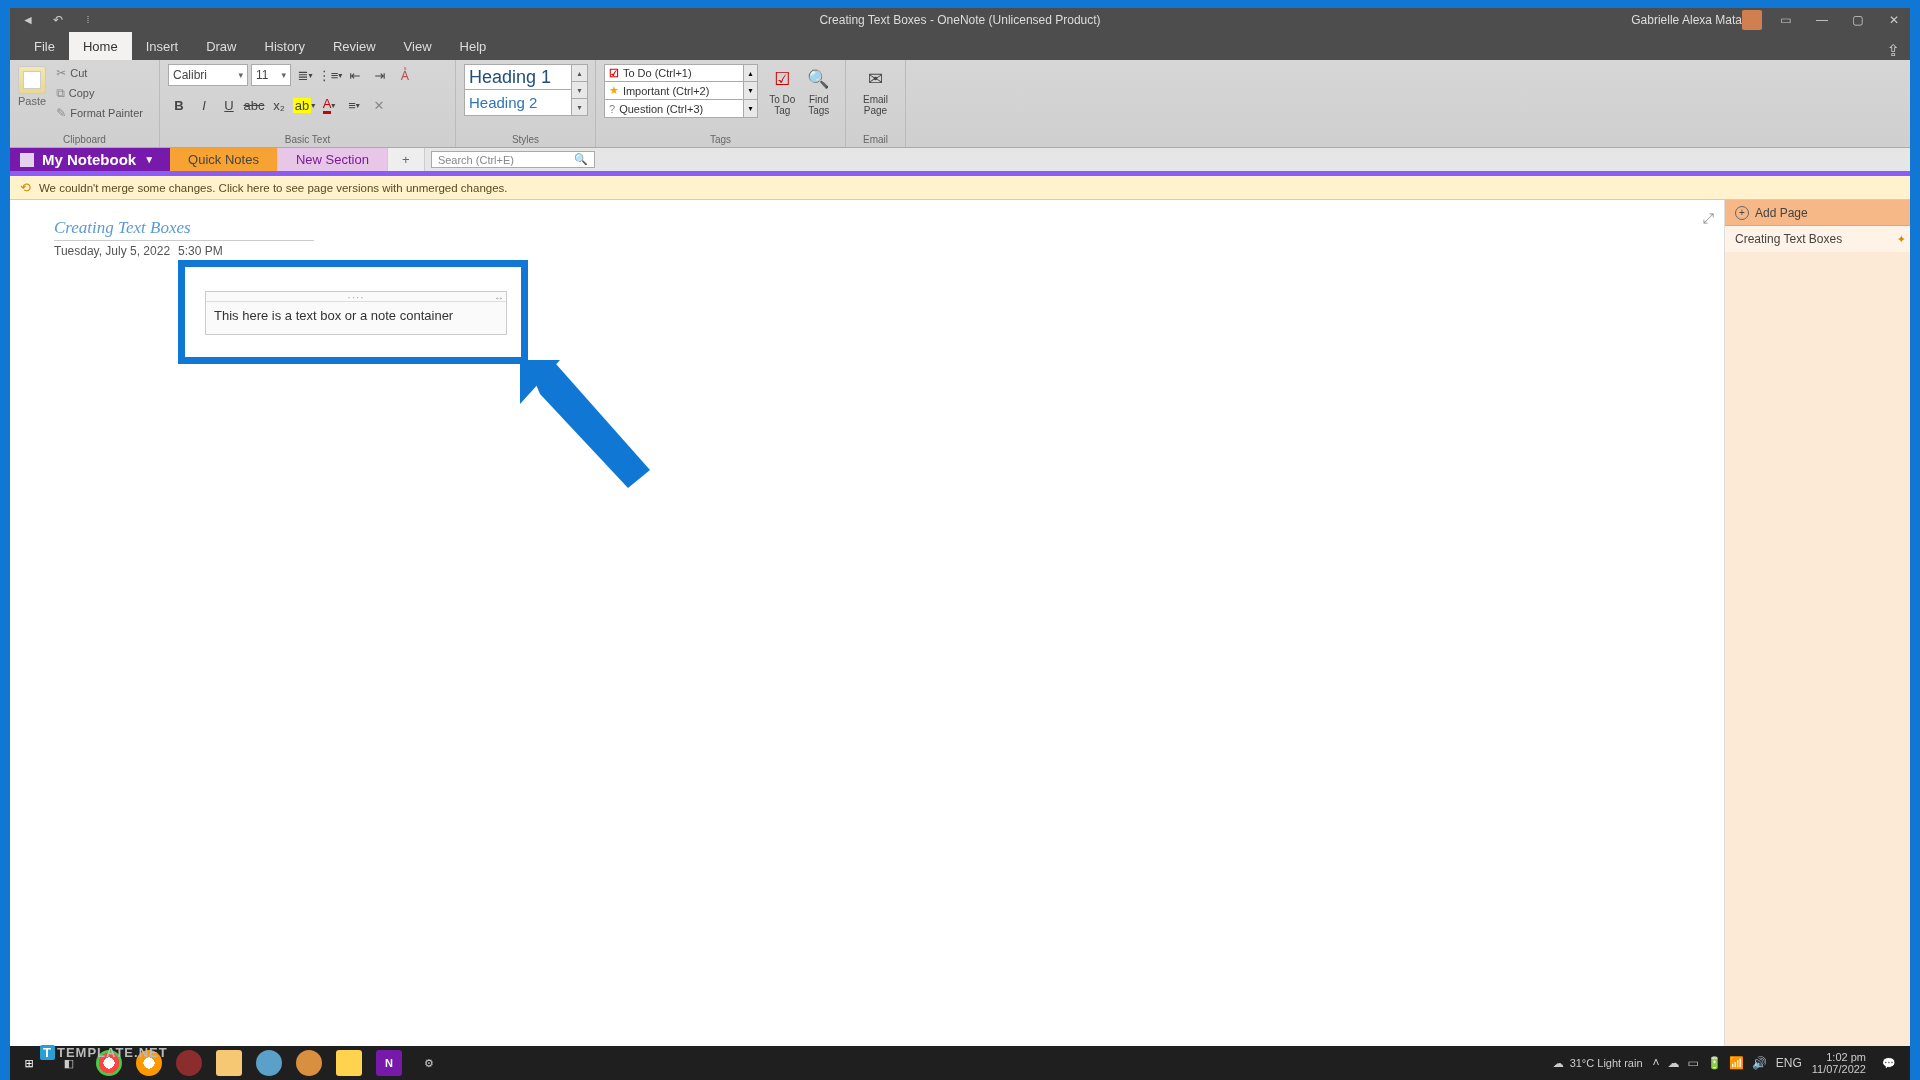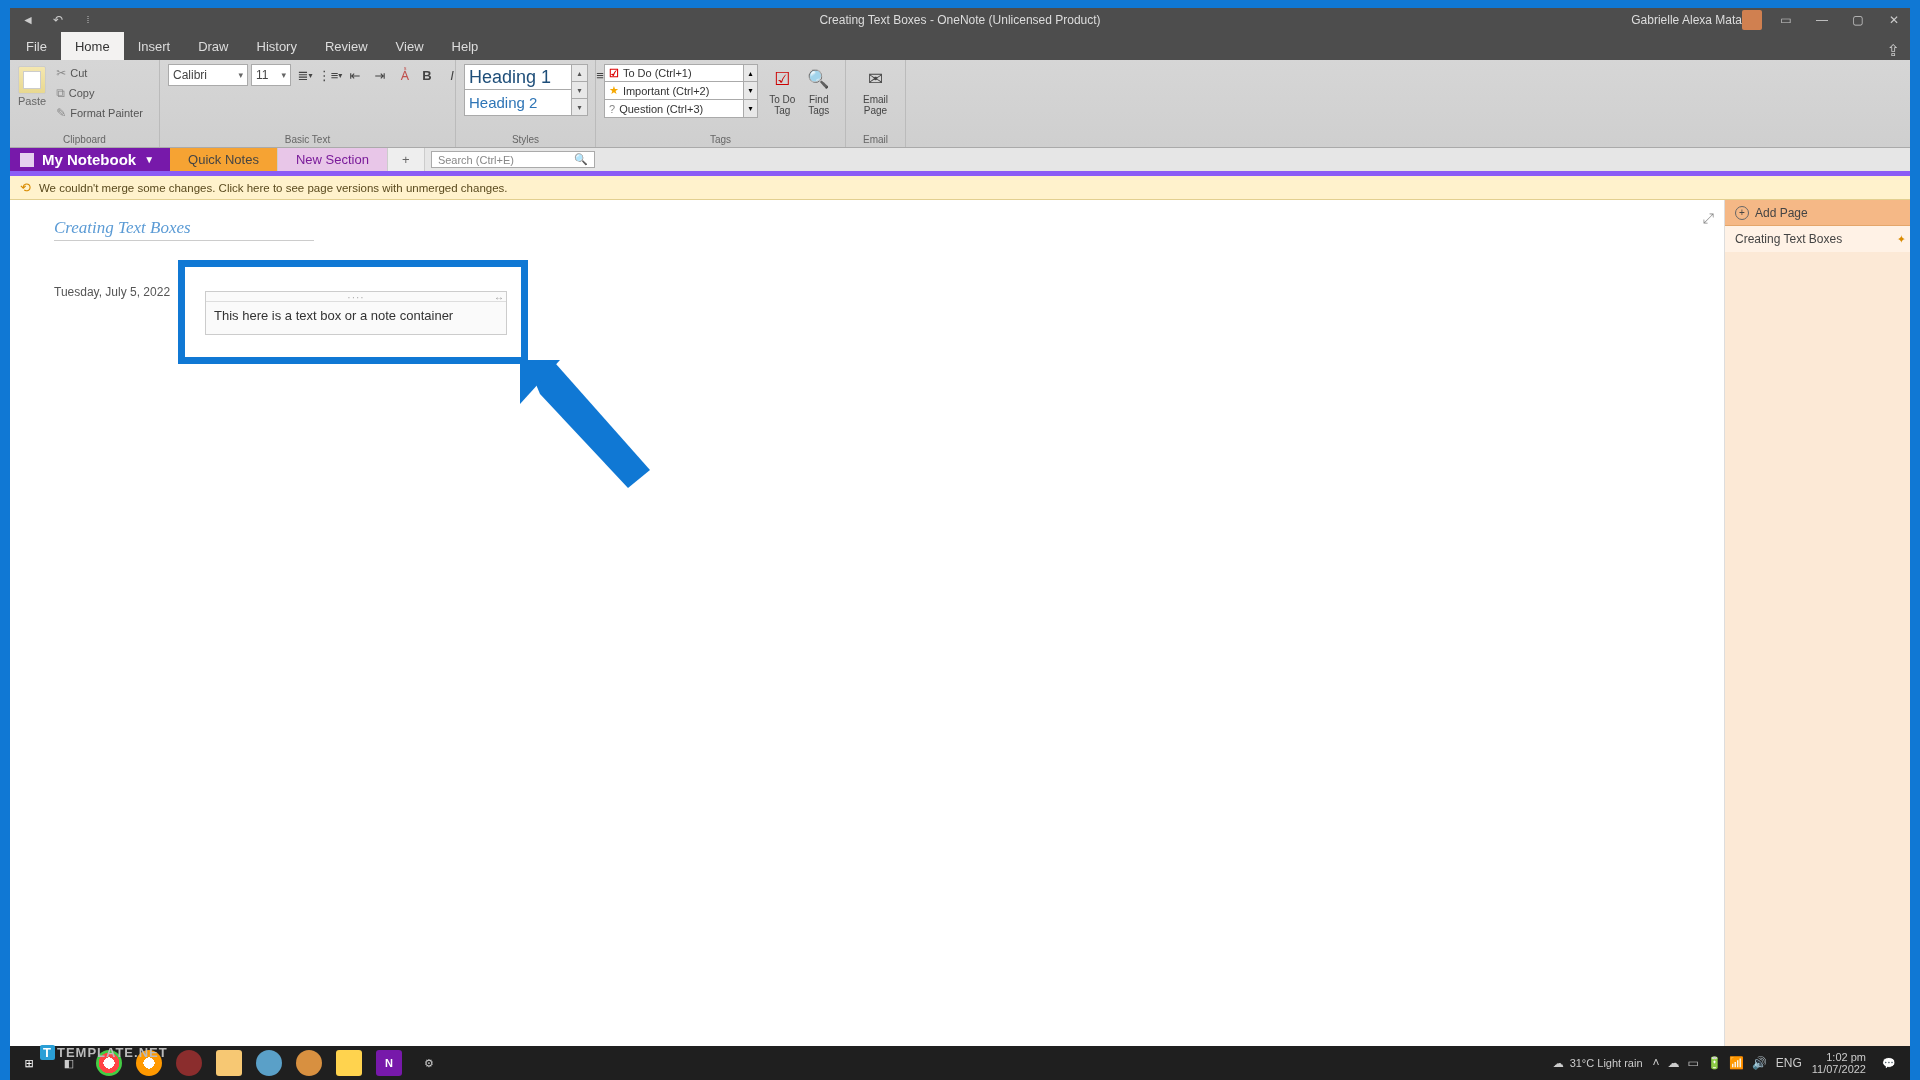--- a/index.html
+++ b/index.html
@@ -10,21 +10,21 @@
 .titlebar { height: 24px; background: #4d4d4d; display: flex; align-items: center; color: #ddd; font-size: 12px; position: relative; }
 .titlebar .qat { display: flex; align-items: center; gap: 10px; padding-left: 8px; }
 .titlebar .qat .btn { width: 20px; height: 20px; display: flex; align-items: center; justify-content: center; cursor: default; color: #ccc; }
 .titlebar .title { position: absolute; left: 50%; transform: translateX(-50%); color: #ddd; font-size: 12px; }
 .titlebar .right { position: absolute; right: 4px; display: flex; align-items: center; gap: 12px; }
 .titlebar .right .user { display: flex; align-items: center; }
 .titlebar .right .avatar { width: 20px; height: 20px; background: #d08050; border-radius: 2px; }
 .titlebar .right .winbtn { width: 24px; height: 18px; display: flex; align-items: center; justify-content: center; color: #ccc; }
 
 
-.menutabs { height: 28px; background: #4d4d4d; display: flex; align-items: flex-end; padding-left: 2px; }
+.menutabs { height: 28px; background: #4d4d4d; display: flex; align-items: flex-end; padding-left: 10px; }
 .menutabs .tab { height: 28px; padding: 0 14px; display: flex; align-items: center; color: #ddd; font-size: 13px; cursor: default; }
 .menutabs .tab.active { background: #f3f2f1; color: #333; }
 
 
 .ribbon { height: 88px; background: linear-gradient(#d6d6d6,#cfcfcf); border-bottom: 1px solid #aaa; display: flex; }
 .group { border-right: 1px solid #bbb; display: flex; flex-direction: column; padding: 4px 8px 0 8px; position: relative; }
 .group .glabel { position: absolute; bottom: 2px; left: 0; right: 0; text-align: center; font-size: 10px; color: #666; }
 .group .body { flex: 1; display: flex; align-items: flex-start; gap: 6px; }
 
 .paste { display: flex; flex-direction: column; align-items: flex-end; gap: 1px; color: #666; font-size: 11px; padding: 2px 2px 0 0; }
@@ -65,21 +65,21 @@
 .nbkbar .search .mag { margin-left:auto; color:#5b2e91; }
 
 
 .warnbar { height:24px; background:#fff2cc; border-bottom:1px solid #e2cf8f; display:flex; align-items:center; font-size:11.5px; color:#5a4a1e; padding:0 10px; gap:8px; }
 .warnbar .sync { color:#d98b00; font-size:13px; }
 
 
 .main { flex:1; display:flex; position:relative; background:#fff; }
 .pagecol { flex:1; position:relative; }
 .pagecol .ptitle { position:absolute; top:18px; left:44px; color:#5b9bd5; font-size:17px; font-style:italic; font-family:"Segoe UI Light","Segoe UI"; border-bottom:1px solid #ccc; width:260px; padding-bottom:2px; }
-.pagecol .pmeta { position:absolute; top:44px; left:44px; font-size:12px; color:#555; display:flex; gap:8px;margin-top:41px; }
+.pagecol .pmeta { position:absolute; top:44px; left:44px; font-size:12px; color:#555; display:flex; gap:8px; }
 .pagecol .expand { position:absolute; top:10px; right:10px; color:#888; font-size:14px; }
 
 .hl { position:absolute; top:60px; left:168px; width:350px; height:104px; border:7px solid #1078d4; background:#fff; }
 .container { position:absolute; top:24px; left:20px; width:302px; height:44px; border:1px solid #ccc; background:#fafafa; }
 .container .grip { height:10px; border-bottom:1px solid #ddd; text-align:center; font-size:10px; color:#aaa; position:relative; }
 .container .grip .dots { letter-spacing:1px; }
 .container .grip .rs { position:absolute; right:2px; top:-1px; color:#999; }
 .container .txt { padding:6px 8px; font-size:13px; color:#333; }
 
 .arrow { position:absolute; top:160px; left:510px; }
@@ -158,21 +158,21 @@
           <div class="line">
               <span class="ic">✎</span>
               <span>Format Painter</span>
             </div>
         </div>
       </div>
       <div class="glabel">Clipboard</div>
     </div>
 
     <div class="group" style="width:296px;">
-      <div class="body" style="flex-direction:row;gap:0;text-align:center;">
+      <div class="body" style="flex-direction:column;gap:8px;text-align:center;">
         <div class="fontrow">
           <div class="combo" style="width:80px;">
               <span>Calibri</span>
               <span class="caret">▾</span>
             </div>
           <div class="combo" style="width:40px;">
               <span>11</span>
               <span class="caret">▾</span>
             </div>
           <div class="fmtbtn">≣<span style="font-size:8px;">▾</span></div>

